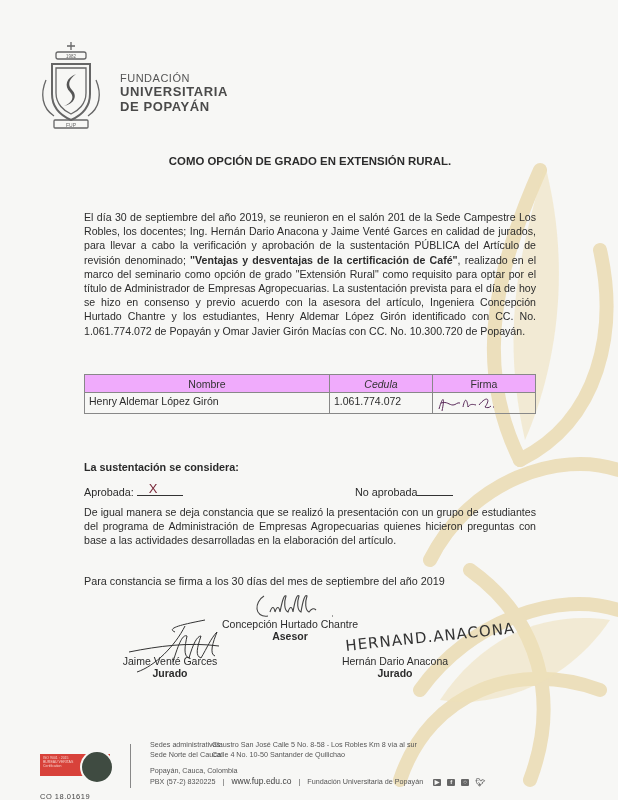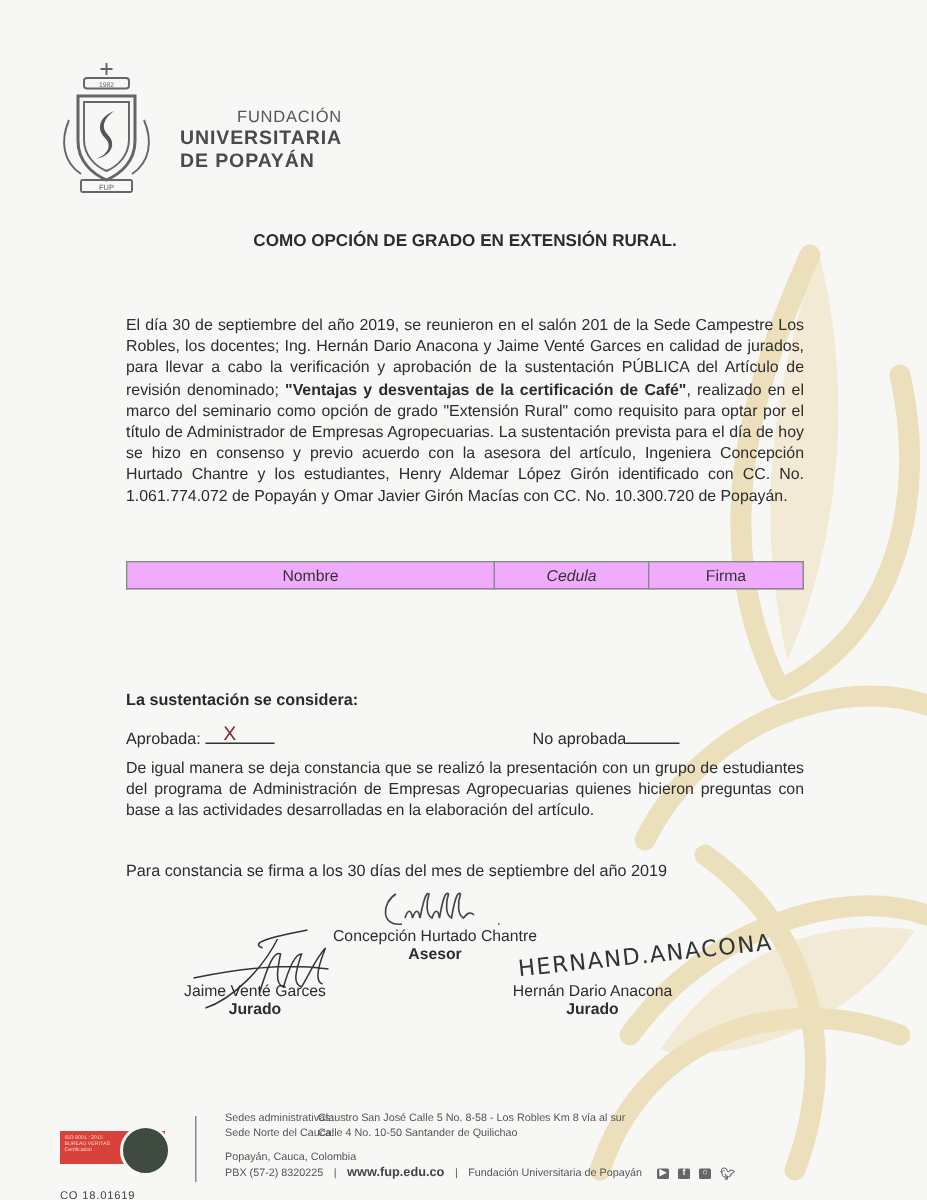--- a/index.html
+++ b/index.html
@@ -6,21 +6,21 @@
   body {
     width: 618px; height: 800px; position: relative; overflow: hidden;
     background: #f7f7f5;
     font-family: "Liberation Sans", sans-serif;
     color: #2a2a2a;
   }
   .watermark { position: absolute; left: 0; top: 0; width: 618px; height: 800px; pointer-events: none; }
 
   .logo { position: absolute; left: 36px; top: 40px; width: 70px; height: 92px; }
   .inst-name { position: absolute; left: 120px; top: 72px; line-height: 1.15; color: #555; }
-  .inst-name .l1 { font-size: 11px; letter-spacing: 0.5px; font-weight: normal; text-align: right; }
+  .inst-name .l1 { font-size: 11px; letter-spacing: 0.5px; font-weight: normal; }
   .inst-name .l2, .inst-name .l3 { font-size: 13px; font-weight: bold; letter-spacing: 0.6px; color: #4a4a4a; }
 
   .title { position: absolute; left: 80px; width: 460px; top: 154px; text-align: center;
            font-weight: bold; font-size: 11.4px; line-height: 15px; color: #2c2c2c; }
 
   .body-text { position: absolute; left: 84px; width: 452px; font-size: 10.6px; line-height: 14.2px;
                text-align: justify; color: #2c2c2c; }
   .p1 { top: 210px; }
   .p1 b { font-weight: bold; }
 
@@ -45,21 +45,21 @@
   .sig .role { font-weight: bold; display: block; }
   .sig-asesor { left: 210px; top: 618px; width: 160px; }
   .sig-jaime { left: 110px; top: 655px; width: 120px; }
   .sig-hernan { left: 335px; top: 655px; width: 120px; }
   .hand { position: absolute; }
 
   .footer-div { position: absolute; left: 130px; top: 744px; width: 1px; height: 44px; background: #888; }
   .footer { position: absolute; left: 150px; top: 740px; font-size: 7.2px; color: #555; line-height: 10px; }
   .footer .row { white-space: nowrap; }
   .footer .lbl { display: inline-block; width: 60px; }
-  .footer .web { font-weight: bold; font-size: 8.5px; color: #444; }
+  .footer .web { font-weight: normal; font-size: 8.5px; color: #444; }
   .footer .sep { margin: 0 7px; }
   .social { display: inline-flex; gap: 6px; margin-left: 8px; vertical-align: middle; }
   .social span { display: inline-block; width: 8px; height: 7px; background: #666; border-radius: 1px; color: #f7f7f5; font-size: 6px; line-height: 7px; text-align: center; font-weight: bold; }
 
   .cert { position: absolute; left: 40px; top: 754px; width: 70px; height: 22px; background: #d8423a; }
   .cert .t { color: #f6cfc9; font-size: 3.5px; padding: 2px 3px; line-height: 4px; }
   .cert-seal { position: absolute; left: 80px; top: 750px; width: 30px; height: 30px; border-radius: 50%; background: #3f4b41; border: 2px solid #f7f7f5; }
   .cert-code { position: absolute; left: 40px; top: 792px; font-size: 7.5px; color: #444; letter-spacing: 0.5px; }
 </style>
 </head>
@@ -107,20 +107,29 @@
 
 <table class="students">
   <thead>
     <tr>
       <th class="col-name">Nombre</th>
       <th class="col-ced">Cedula</th>
       <th>Firma</th>
     </tr>
   </thead>
   <tbody>
+    <tr>
+      <td>Henry Aldemar López Girón</td>
+      <td>1.061.774.072</td>
+      <td class="sig-cell">
+        <svg width="80" height="20">
+            <path d="M4 16 c4 -14 6 -12 3 2 M6 10 c6 -2 8 2 12 2 c3 0 4 -3 7 -2 M28 14 c2 -10 4 -8 5 0 c2 -3 4 -3 8 -2 M44 12 c8 -10 12 -6 6 2 c2 1 4 1 6 -1 M58 14 h1" stroke="#5a2a5a" stroke-width="1" fill="none"></path>
+          </svg>
+      </td>
+    </tr>
   </tbody>
 </table>
 
 <div class="considera">La sustentación se considera:</div>
 <div class="aprobada">
   <span>Aprobada:</span>
   <span class="blank"><span class="mark">X</span></span>
 </div>
 <div class="noaprobada">
   <span>No aprobada</span><span class="blank"></span>

